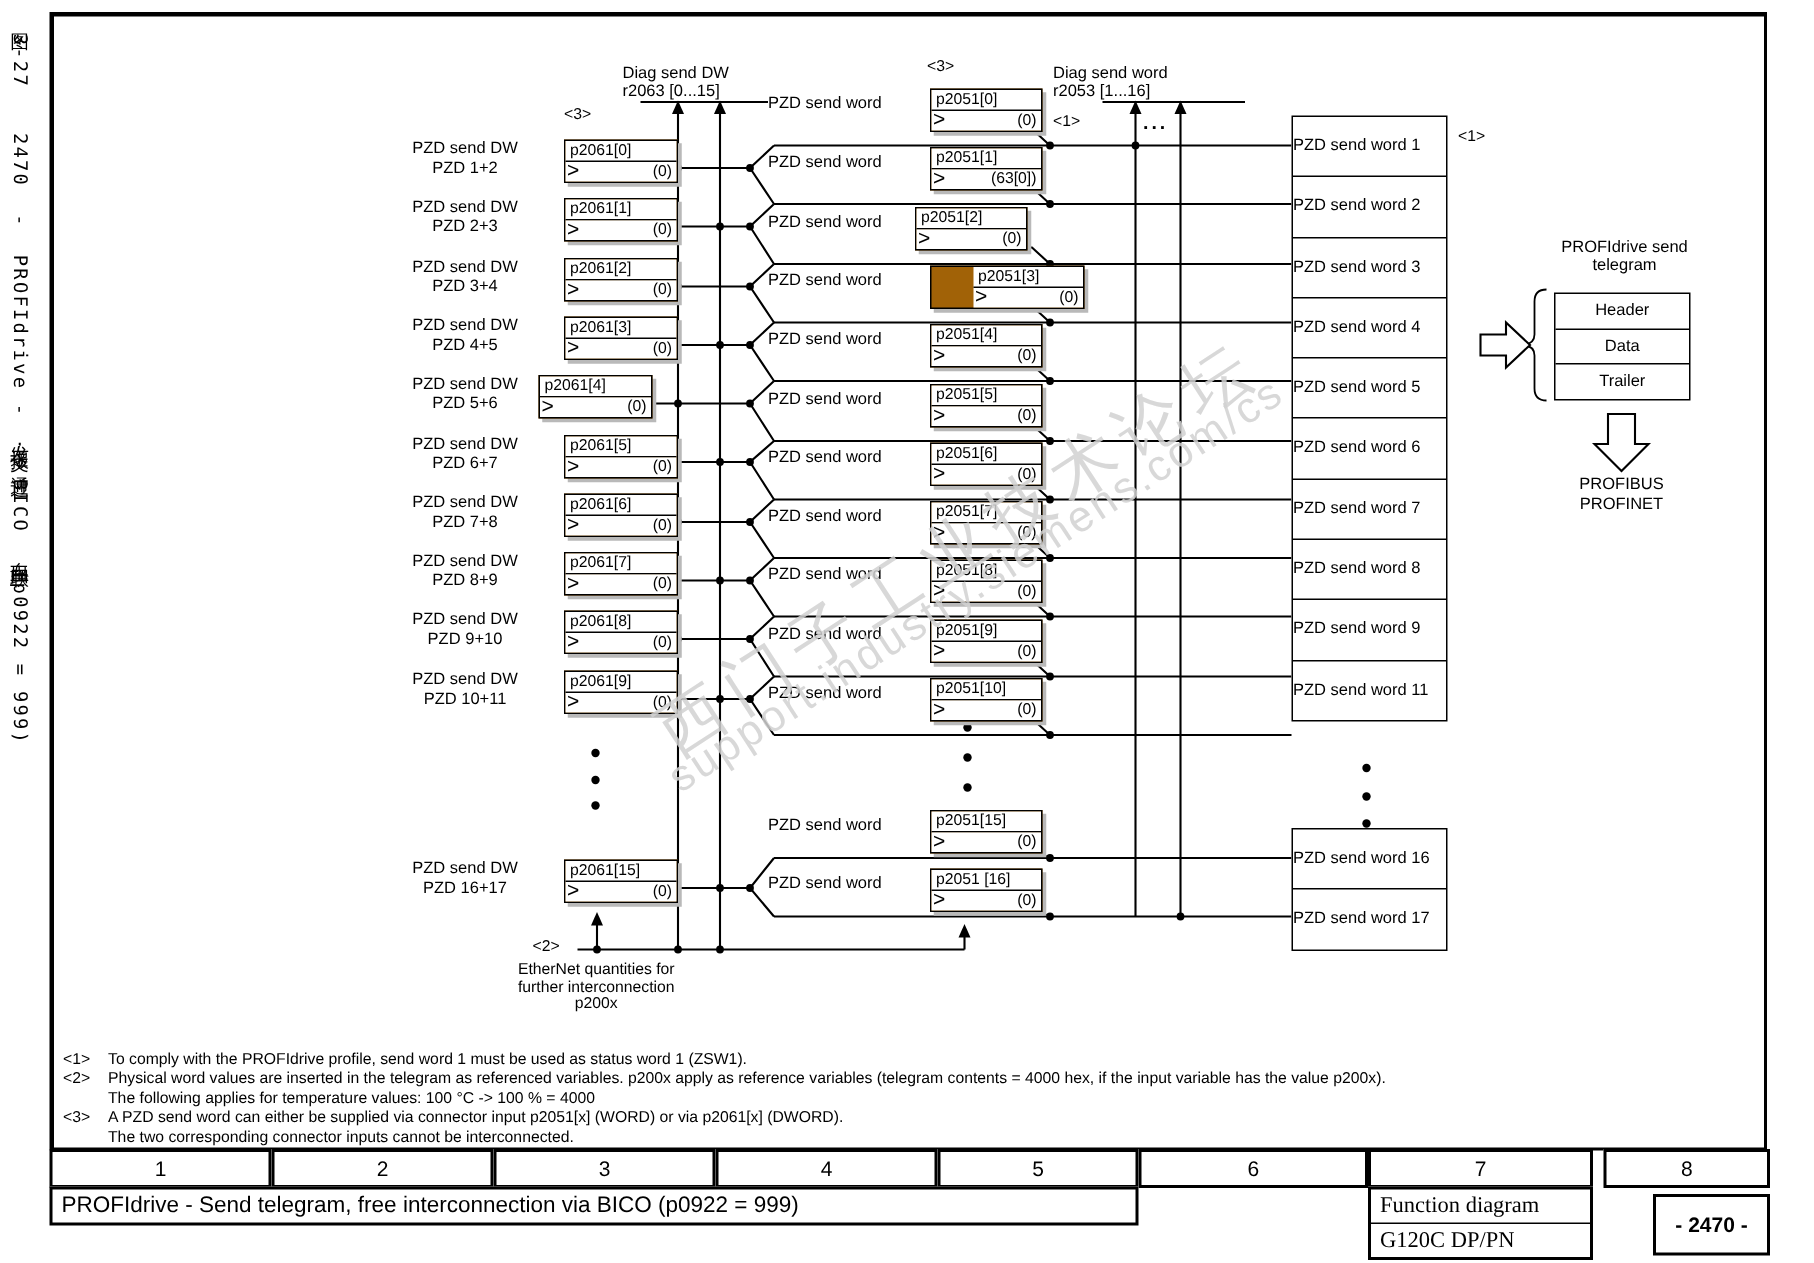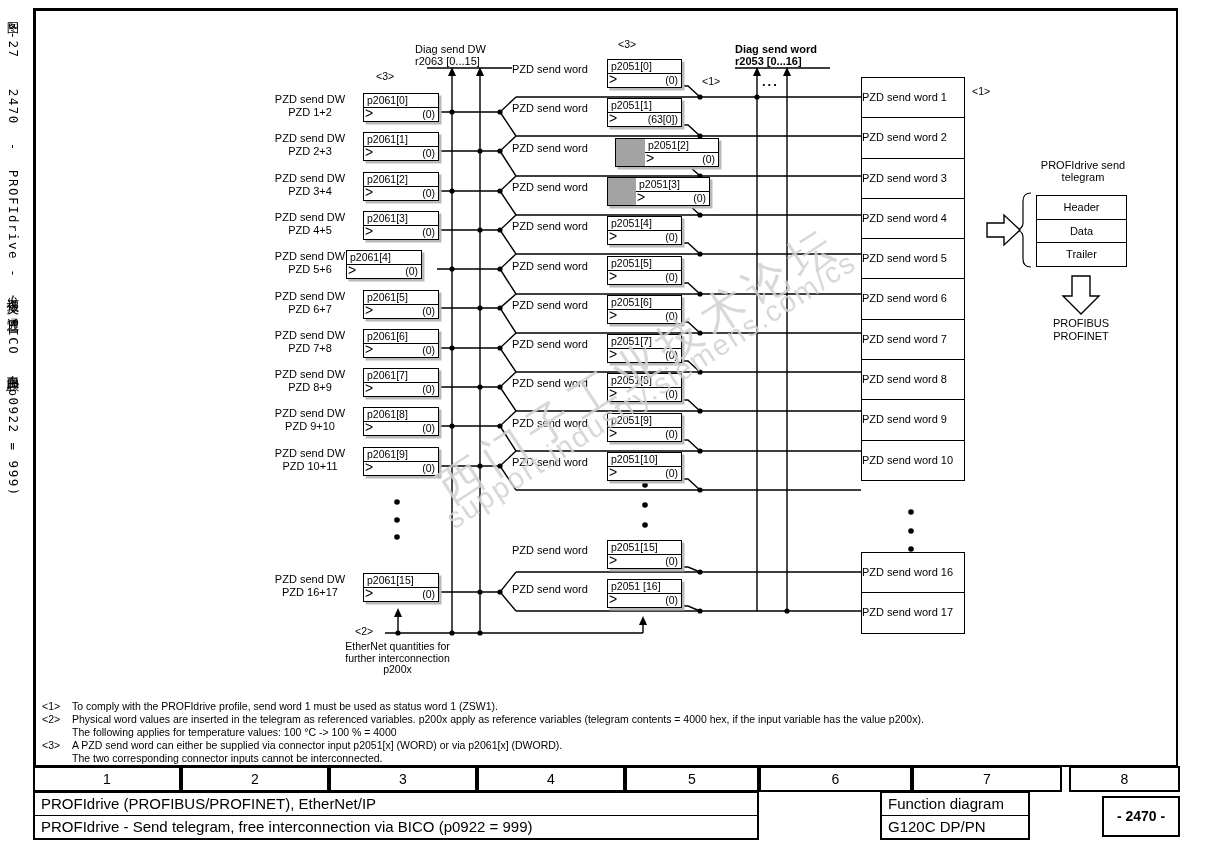--- a/index.html
+++ b/index.html
@@ -6,22 +6,22 @@
   #root{position:relative;width:1209px;height:842px;background:#fff;overflow:hidden;
         font-family:"Liberation Sans",sans-serif;color:#000;}
   .vcaption{position:absolute;left:4px;top:12px;height:740px;writing-mode:vertical-rl;
         text-orientation:mixed;font-family:"DejaVu Sans Mono",monospace;font-size:12.5px;
         letter-spacing:1.5px;white-space:pre;}
   .vcaption .gap{display:inline-block;height:30px;}
   .frame{position:absolute;left:33px;top:8px;width:1140px;height:754px;
         border:2px solid #000;border-top-width:3px;border-left-width:3px;}
   svg.wires{position:absolute;left:0;top:0;z-index:1;}
   
-  .cbox{position:absolute;width:74px;z-index:2;background:#a3a3a3;border:1.4px solid #000;
-        box-shadow:2.5px 2.5px 0 #b9b9b9;}
+  .cbox{position:absolute;width:74px;z-index:2;background:#a16207;border:1.4px solid #000;
+        box-shadow:2.5px 2.5px 0 #b9b9b9;margin-left:13px;}
   .cbox .p{height:13px;line-height:13px;font-size:10.5px;padding-left:3px;
         border-bottom:1.4px solid #000;white-space:nowrap;background:#fff;}
   .cbox .v{position:relative;height:13px;line-height:13px;font-size:10.5px;
         text-align:right;padding-right:3px;background:#fff;}
   .chev{position:absolute;left:1px;top:-2px;font-size:14px;line-height:14px;}
   .llabel{position:absolute;left:262px;width:96px;text-align:center;font-size:11px;
         line-height:13px;z-index:2;}
   .mlabel{position:absolute;left:512px;width:88px;text-align:left;font-size:11px;z-index:2;}
   .rcol{position:absolute;left:861px;width:102px;border:1.4px solid #000;background:#fff;z-index:2;}
   .rcell{height:39.3px;line-height:39.3px;text-align:left;font-size:11px;
@@ -144,23 +144,23 @@
     <g stroke="#000" stroke-width="1.4" fill="#fff">
       <polygon points="987,223 1004,223 1004,215 1020,230 1004,245 1004,237 987,237"></polygon>
       <polygon points="1072,276 1090,276 1090,296 1099,296 1081,314 1063,296 1072,296"></polygon>
     </g>
   </svg>
 
   <div class="diaglabel" style="left:415px;top:43px;width:105px;">
     <div>Diag send DW</div>
     <div>r2063 [0...15]</div>
   </div>
-  <div class="diaglabel" style="left:735px;top:43px;width:112px;font-weight:bold;">
+  <div class="diaglabel" style="left:702px;top:43px;width:112px;">
     <div>Diag send word</div>
-    <div>r2053 [0...16]</div>
+    <div>r2053 [1...16]</div>
   </div>
   <div class="ellipsis" style="left:762px;top:74px;">...</div>
 
   <div class="marker" style="left:376px;top:70px;">&lt;3&gt;</div>
   <div class="marker" style="left:618px;top:38px;">&lt;3&gt;</div>
   <div class="marker" style="left:702px;top:75px;">&lt;1&gt;</div>
   <div class="marker" style="left:972px;top:85px;">&lt;1&gt;</div>
   <div class="marker" style="left:355px;top:625px;">&lt;2&gt;</div>
 
   <div class="llabel" style="top:93px;">
@@ -256,21 +256,21 @@
   <div class="cbox" style="left:607px;top:59px;width:73px;">
       <div class="p">p2051[0]</div>
       <div class="v"><span class="chev">&gt;</span><span>(0)</span></div>
     </div>
   <div class="mlabel" style="top:102px;">PZD send word</div>
   <div class="cbox" style="left:607px;top:98px;width:73px;">
       <div class="p">p2051[1]</div>
       <div class="v"><span class="chev">&gt;</span><span>(63[0])</span></div>
     </div>
   <div class="mlabel" style="top:142px;">PZD send word</div>
-  <div class="cbox" style="left:615px;top:138px;width:73px;padding-left:29px;">
+  <div class="cbox" style="left:597px;top:138px;width:73px;">
       <div class="p">p2051[2]</div>
       <div class="v"><span class="chev">&gt;</span><span>(0)</span></div>
     </div>
   <div class="mlabel" style="top:181px;">PZD send word</div>
   <div class="cbox" style="left:607px;top:177px;width:73px;padding-left:28px;">
       <div class="p">p2051[3]</div>
       <div class="v"><span class="chev">&gt;</span><span>(0)</span></div>
     </div>
   <div class="mlabel" style="top:220px;">PZD send word</div>
   <div class="cbox" style="left:607px;top:216px;width:73px;">
@@ -321,21 +321,21 @@
   <div class="rcol" style="top:77px;">
     <div class="rcell">PZD send word 1</div>
     <div class="rcell">PZD send word 2</div>
     <div class="rcell">PZD send word 3</div>
     <div class="rcell">PZD send word 4</div>
     <div class="rcell">PZD send word 5</div>
     <div class="rcell">PZD send word 6</div>
     <div class="rcell">PZD send word 7</div>
     <div class="rcell">PZD send word 8</div>
     <div class="rcell">PZD send word 9</div>
-    <div class="rcell">PZD send word 10</div>
+    <div class="rcell">PZD send word 11</div>
   </div>
   <div class="rcol" style="top:552px;">
     <div class="rcell">PZD send word 16</div>
     <div class="rcell">PZD send word 17</div>
   </div>
 
   <div class="refnote">
     <div>EtherNet quantities for</div>
     <div>further interconnection</div>
     <div>p200x</div>
@@ -377,24 +377,23 @@
   <div class="fh" style="left:33px;top:766px;width:144px;">1</div>
   <div class="fh" style="left:181px;top:766px;width:144px;">2</div>
   <div class="fh" style="left:329px;top:766px;width:144px;">3</div>
   <div class="fh" style="left:477px;top:766px;width:144px;">4</div>
   <div class="fh" style="left:625px;top:766px;width:130px;">5</div>
   <div class="fh" style="left:759px;top:766px;width:149px;">6</div>
   <div class="fh" style="left:912px;top:766px;width:146px;">7</div>
   <div class="fh" style="left:1069px;top:766px;width:107px;">8</div>
 
   <div class="fc" style="left:33px;top:791px;width:722px;">
-    <div class="r1 big">PROFIdrive (PROFIBUS/PROFINET), EtherNet/IP</div>
     <div class="r2 big">PROFIdrive - Send telegram, free interconnection via BICO (p0922 = 999)</div>
   </div>
-  <div class="fc" style="left:880px;top:791px;width:146px;">
+  <div class="fc" style="left:912px;top:791px;width:146px;font-family:Liberation Serif, serif;">
     <div class="r1 big">Function diagram</div>
     <div class="r2 big">G120C DP/PN</div>
   </div>
   <div class="pagebox">- 2470 -</div>
 
   <div class="watermark wm1">西门子工业技术论坛</div>
   <div class="watermark wm2">support.industry.siemens.com/cs</div>
 
 </div>
 

